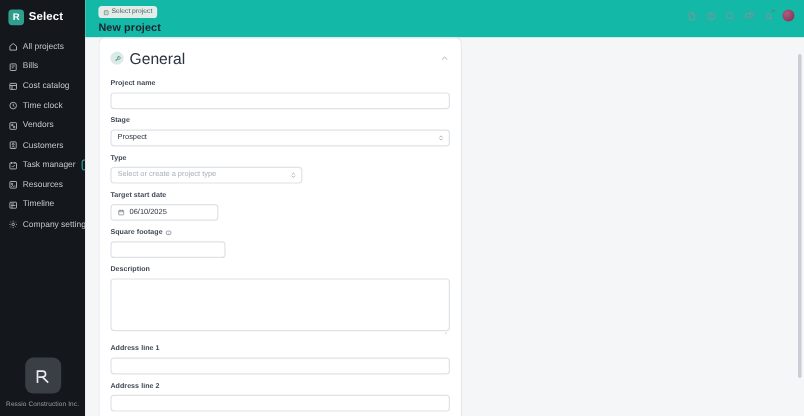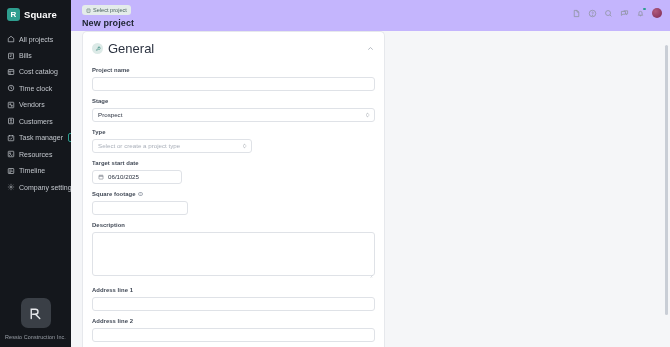--- a/index.html
+++ b/index.html
@@ -70,21 +70,21 @@
   
   .main {
     flex: 1; height: 347px;
     display: flex; flex-direction: column;
     background: #f5f6f8;
     position: relative;
     min-width: 0;
   }
   .topbar {
     height: 31px; flex-shrink: 0;
-    background: #c4b5fd;
+    background: #14b8a6;
     display: flex; align-items: flex-start;
     padding: 5px 8px 0 11px;
     position: relative;
   }
   .topbar-left { flex: 1; display: flex; flex-direction: column; gap: 3px; }
   .chip {
     display: inline-flex; align-items: center; gap: 2.5px;
     background: #e4ecea; color: #4c6460;
     border-radius: 3px; padding: 2px 4px 2px 3.5px;
     font-size: 5.6px; width: fit-content; cursor: pointer;
@@ -217,21 +217,21 @@
 </style>
 </head>
 <body>
 
 <div class="app">
 
   <aside class="sidebar">
 
     <div class="brand">
       <div class="brand-mark">R</div>
-      <div class="brand-name">Square</div>
+      <div class="brand-name">Select</div>
     </div>
 
     <nav class="nav">
 
       <div class="nav-item">
         <span class="nav-ico">
           <svg viewBox="0 0 16 16" fill="none" stroke="currentColor" stroke-width="1.4">
               <path d="M2.5 7L8 2.5 13.5 7v6.5h-11z"></path>
             </svg>
         </span>

